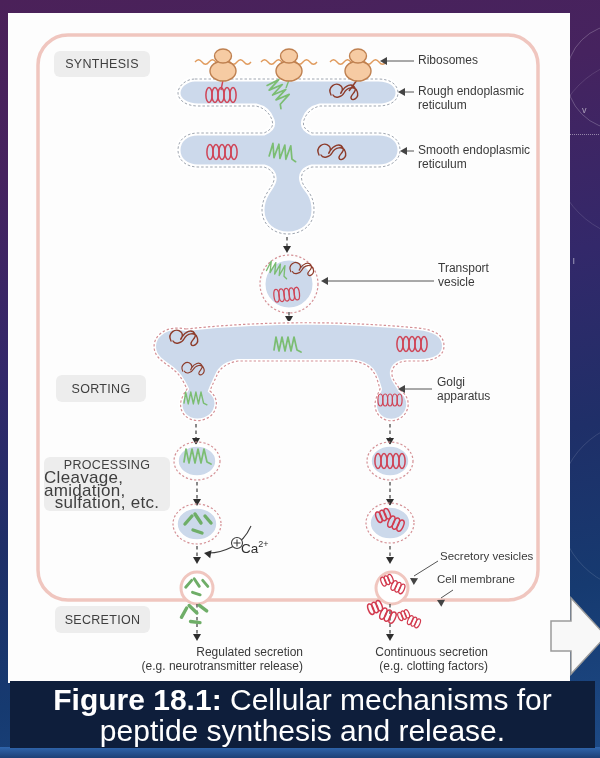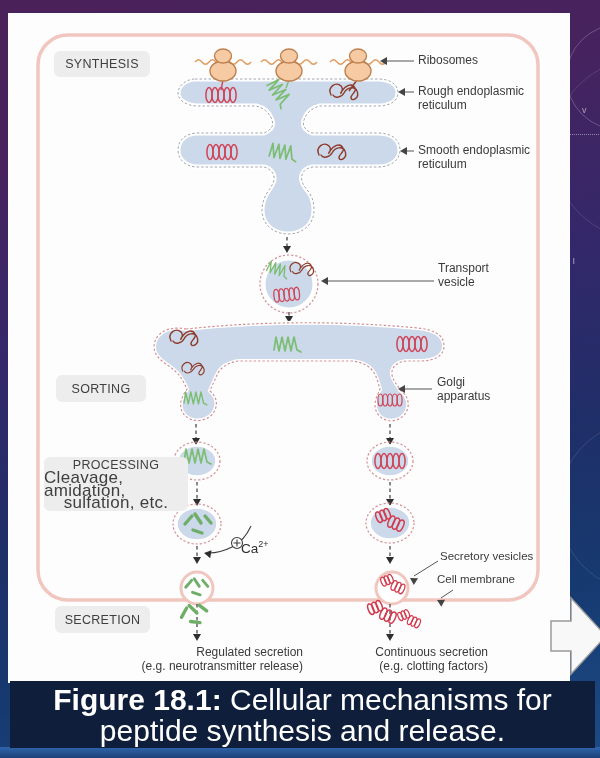--- a/index.html
+++ b/index.html
@@ -207,21 +207,21 @@
   <use href="#triL" transform="translate(410,578) rotate(32)" fill="#444444"></use>
   <use href="#triL" transform="translate(437,600) rotate(28)" fill="#444444"></use>
 </svg>
 
 <div class="stagebox" style="left:54px;top:51px;width:96px;height:26px;">
   <span>SYNTHESIS</span>
 </div>
 <div class="stagebox" style="left:56px;top:375px;width:90px;height:27px;">
   <span>SORTING</span>
 </div>
-<div class="stagebox multi" style="left:44px;top:457px;width:144px;height:54px;">
+<div class="stagebox multi" style="left:44px;top:457px;width:126px;height:54px;">
   <span>PROCESSING</span>
   <span class="sub">Cleavage, amidation,</span>
   <span class="sub">sulfation, etc.</span>
 </div>
 <div class="stagebox" style="left:55px;top:606px;width:95px;height:27px;">
   <span>SECRETION</span>
 </div>
 
 <div class="lbl" style="left:418px;top:54px;">Ribosomes</div>
 <div class="lbl" style="left:418px;top:85px;">

